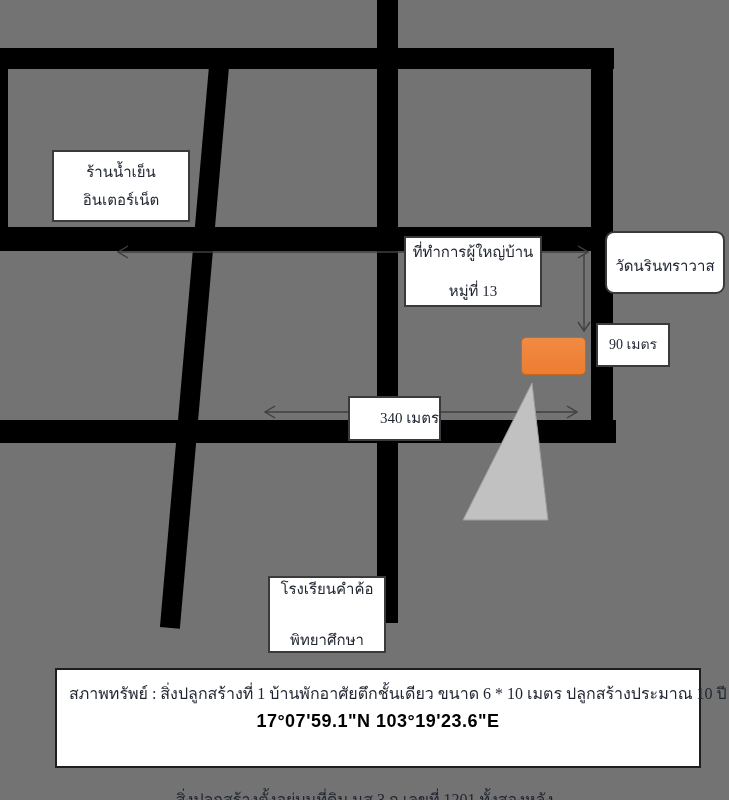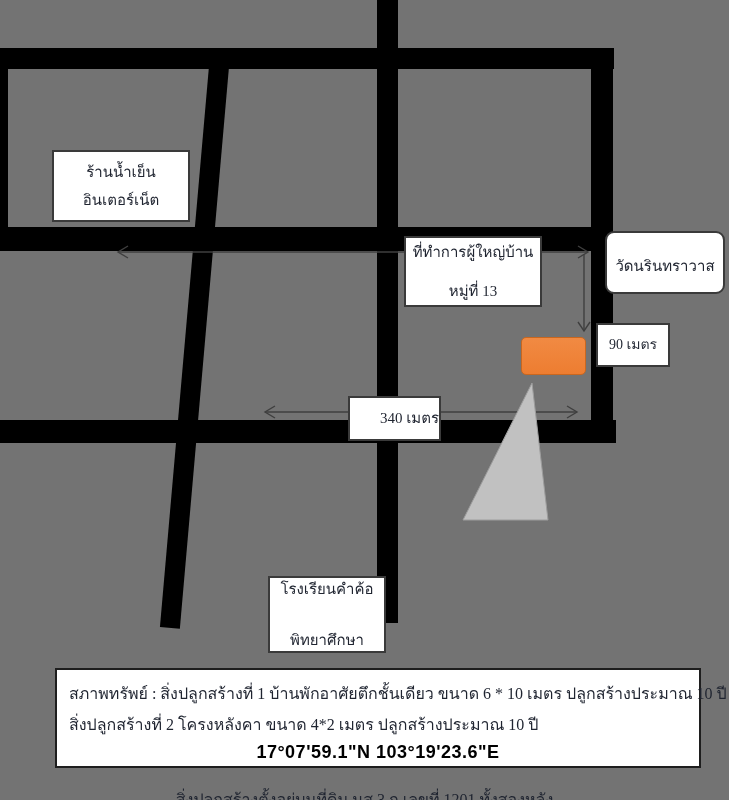--- a/index.html
+++ b/index.html
@@ -101,19 +101,18 @@
 
   <div class="marker" style="left:521px;top:337px;width:63px;height:36px;"></div>
 
   <svg class="callout-layer" width="729" height="800" viewBox="0 0 729 800">
     <polygon points="532,383 463,520 548,520" fill="#c1c1c1" stroke="#9d9d9d" stroke-width="1"></polygon>
   </svg>
 
 
   <div class="info-box">
     <div class="info-line">สภาพทรัพย์ : สิ่งปลูกสร้างที่ 1 บ้านพักอาศัยตึกชั้นเดียว ขนาด 6 * 10 เมตร ปลูกสร้างประมาณ 10 ปี</div>
-    <div class="info-line">สิ่งปลูกสร้างที่ 2 โครงหลังคา ขนาด 4*2 เมตร ปลูกสร้างประมาณ 10 ปี</div>
     <div class="coords">17°07'59.1"N 103°19'23.6"E</div>
   </div>
 
   <div class="partial-line">สิ่งปลูกสร้างตั้งอยู่บนที่ดิน นส.3 ก เลขที่ 1201 ทั้งสองหลัง</div>
 
 </div>
 
 </body></html>

